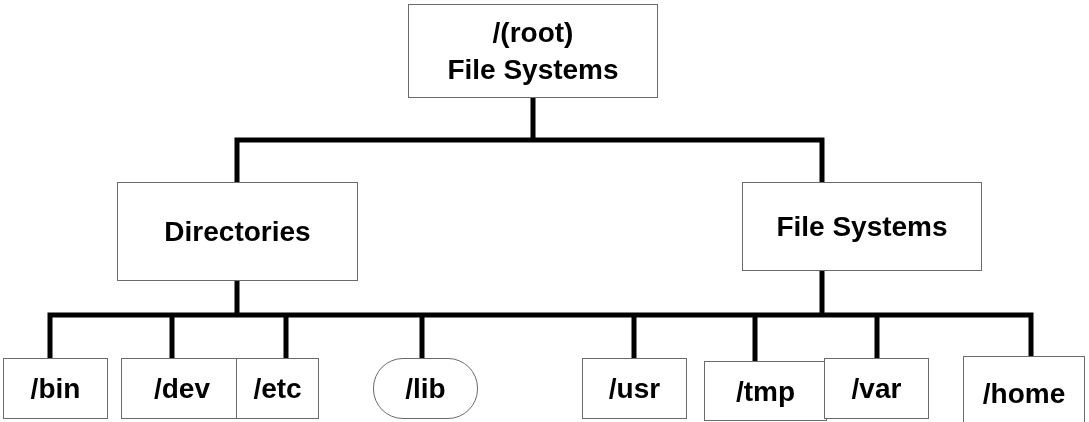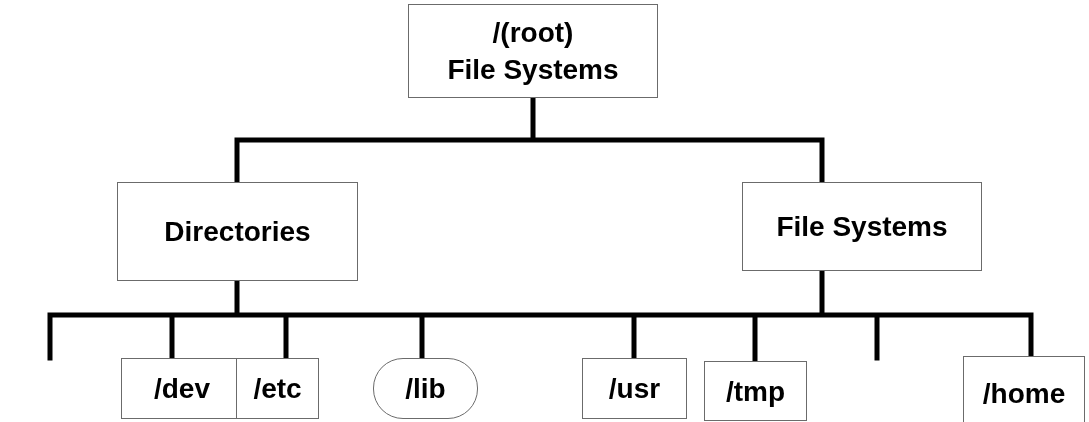--- a/index.html
+++ b/index.html
@@ -50,21 +50,21 @@
     white-space: nowrap;
   }
   .node-root   { left: 408px; top: 4px;   width: 250px; height: 94px; }
   .node-dirs   { left: 117px; top: 182px; width: 241px; height: 99px; text-align: right; }
   .node-fs     { left: 742px; top: 182px; width: 240px; height: 89px; }
   .node-bin    { left: 3px;   top: 358px; width: 105px; height: 61px; }
   .node-dev    { left: 121px; top: 358px; width: 122px; height: 61px; }
   .node-etc    { left: 236px; top: 358px; width: 83px; height: 61px; }
   .node-lib    { left: 373px; top: 358px; width: 105px; height: 61px; border-radius: 30px; }
   .node-usr    { left: 582px; top: 358px; width: 105px; height: 61px; text-align: right; }
-  .node-tmp    { left: 704px; top: 361px; width: 103px; height: 60px; }
+  .node-tmp    { left: 704px; top: 361px; width: 123px; height: 60px; }
   .node-var    { left: 824px; top: 358px; width: 105px; height: 61px; }
   .node-home   { left: 963px; top: 356px; width: 122px; height: 74px; }
 </style>
 </head>
 <body>
 
 <div class="stage" style="--line-color: #000000; --border-color: #6b6b6b; --fill-color: #ffffff; --text-color: #000000;">
 
   <svg class="wires" viewBox="0 0 1089 422" xmlns="http://www.w3.org/2000/svg" aria-hidden="true">
     <path d="
@@ -92,32 +92,38 @@
   </div>
 
   <div class="node node-dirs">
     <span>Directories</span>
   </div>
 
   <div class="node node-fs">
     <span>File Systems</span>
   </div>
 
+  <div class="node node-bin">
+    <span>/bin</span>
+  </div>
   <div class="node node-dev">
     <span>/dev</span>
   </div>
   <div class="node node-etc">
     <span>/etc</span>
   </div>
   <div class="node node-lib">
     <span>/lib</span>
   </div>
   <div class="node node-usr">
     <span>/usr</span>
   </div>
   <div class="node node-tmp">
     <span>/tmp</span>
   </div>
+  <div class="node node-var">
+    <span>/var</span>
+  </div>
   <div class="node node-home">
     <span>/home</span>
   </div>
 
 </div>
 
 </body></html>

